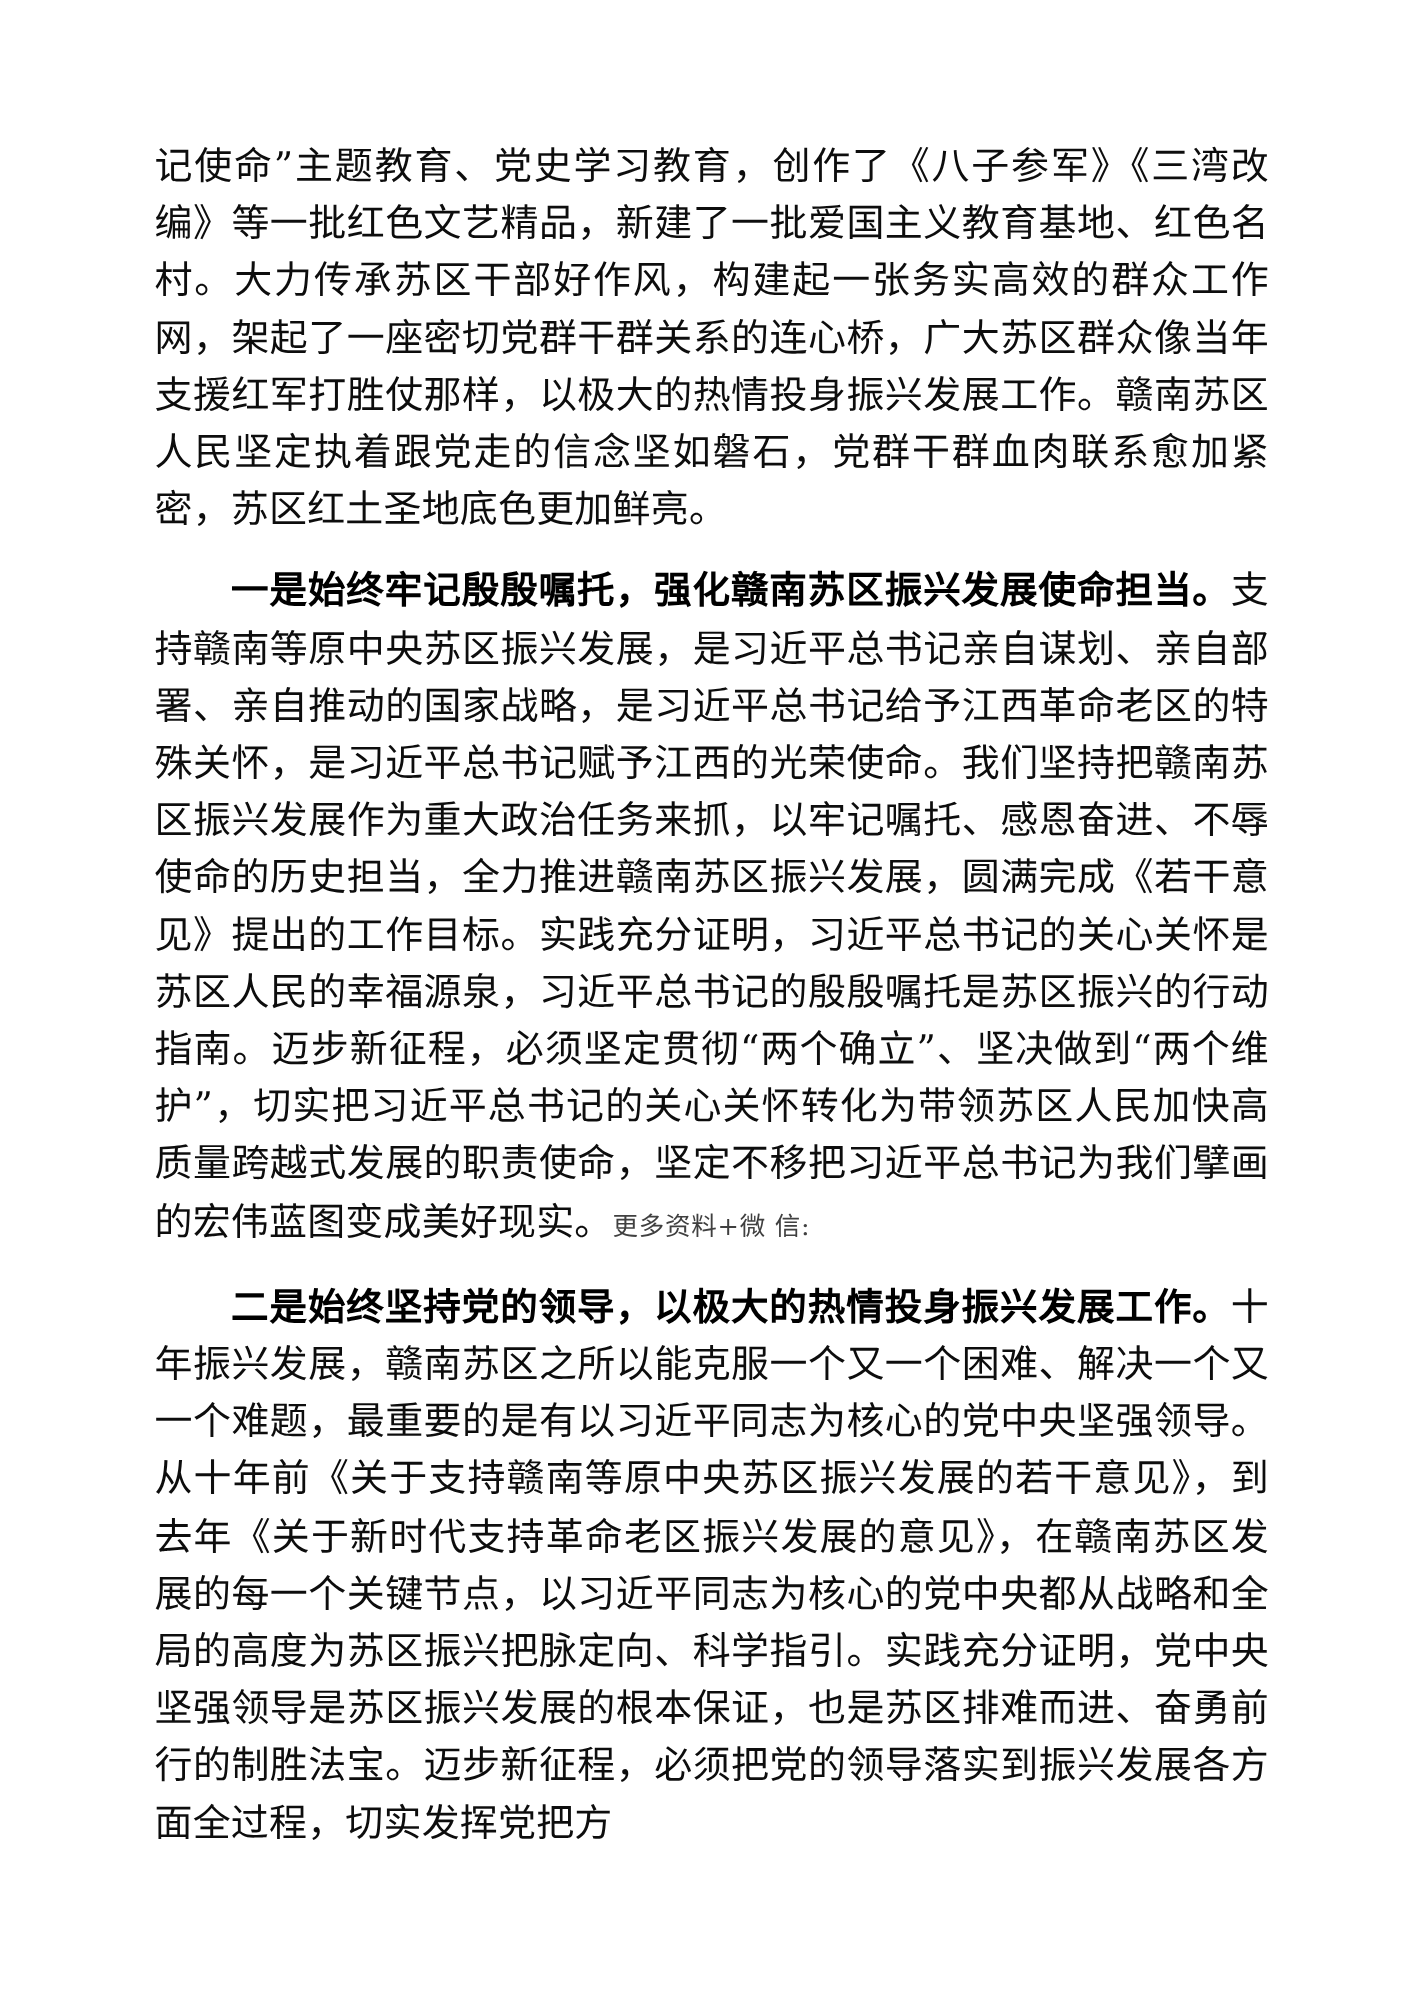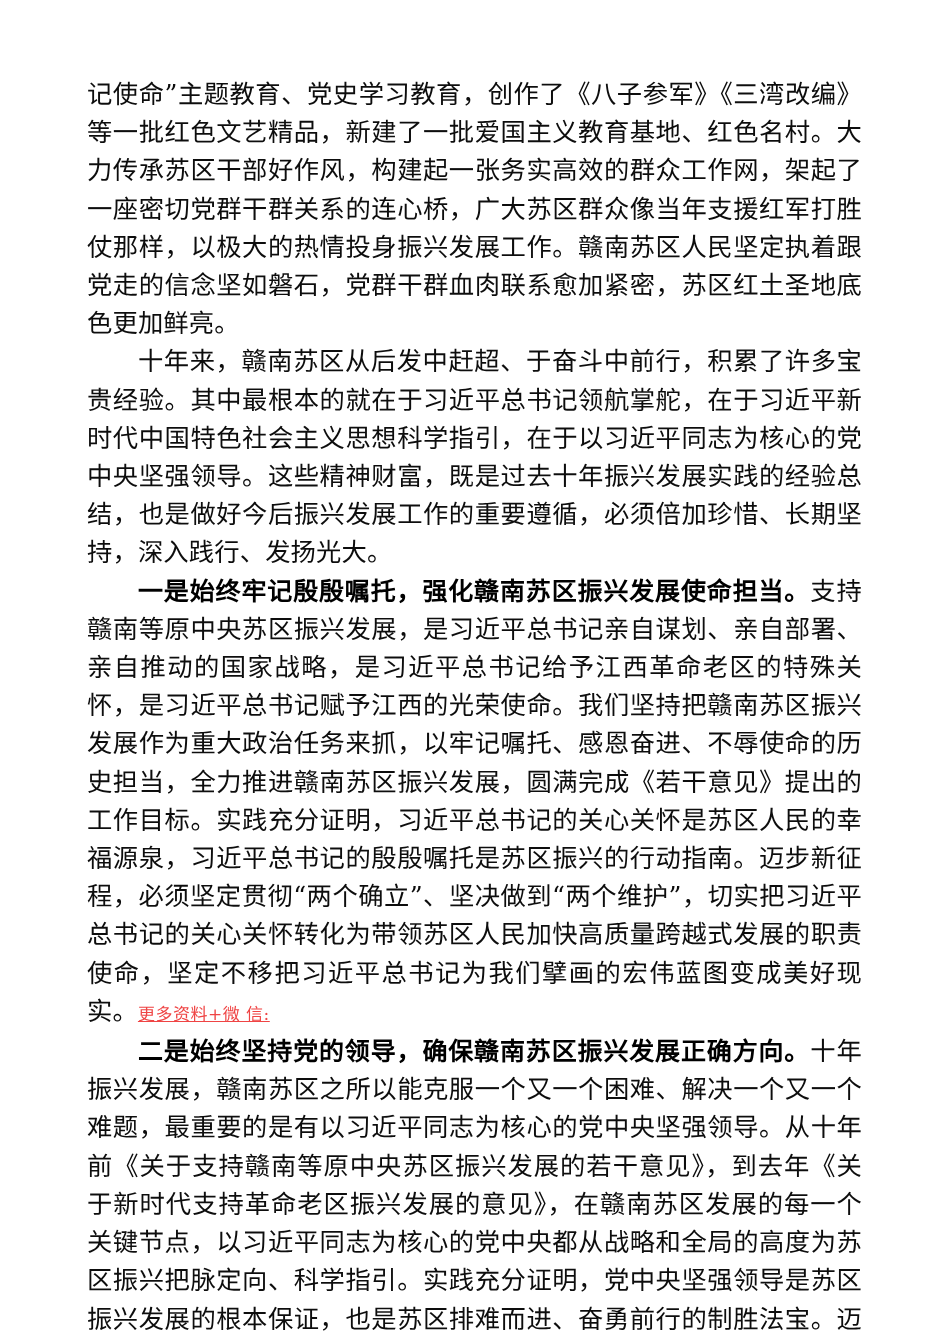--- a/index.html
+++ b/index.html
@@ -26,21 +26,21 @@
   }
 
   
   .para {
     font-family: "DejaVu Serif", "Liberation Serif", serif;
     font-size: 25.3px;
     line-height: 38.2px;
     color: #0d0d0d;
     text-align: justify;
     text-justify: inter-ideograph;
-    margin: 0;
+    margin: 16px;
     letter-spacing: 0.15px;
     text-indent: 51px;
     font-weight: 400;
     word-break: break-all;
   }
 
   
   .para.no-indent {
     text-indent: 0;
   }
@@ -56,36 +56,34 @@
   }
 
   .para.bold-para {
     line-height: 38.2px;
   }
 
   
   .watermark-note {
     font-family: "DejaVu Serif", "Liberation Serif", serif;
     font-size: 17px;
-    color: #ef4444;
+    color: #404040;
     font-weight: 400;
     letter-spacing: 0.5px;
     white-space: nowrap;
-    text-decoration: underline;
   }
 </style>
 </head>
 <body>
 
 <div class="page">
   <div class="page-body">
 
     <p class="para no-indent">记使命”主题教育、党史学习教育，创作了《八子参军》《三湾改编》等一批红色文艺精品，新建了一批爱国主义教育基地、红色名村。大力传承苏区干部好作风，构建起一张务实高效的群众工作网，架起了一座密切党群干群关系的连心桥，广大苏区群众像当年支援红军打胜仗那样，以极大的热情投身振兴发展工作。赣南苏区人民坚定执着跟党走的信念坚如磐石，党群干群血肉联系愈加紧密，苏区红土圣地底色更加鲜亮。</p>
 
 
-    <p class="para">十年来，赣南苏区从后发中赶超、于奋斗中前行，积累了许多宝贵经验。其中最根本的就在于习近平总书记领航掌舵，在于习近平新时代中国特色社会主义思想科学指引，在于以习近平同志为核心的党中央坚强领导。这些精神财富，既是过去十年振兴发展实践的经验总结，也是做好今后振兴发展工作的重要遵循，必须倍加珍惜、长期坚持，深入践行、发扬光大。</p>
 
     <p class="para"><span class="bold-lead">一是始终牢记殷殷嘱托，强化赣南苏区振兴发展使命担当。</span><span>支持赣南等原中央苏区振兴发展，是习近平总书记亲自谋划、亲自部署、亲自推动的国家战略，是习近平总书记给予江西革命老区的特殊关怀，是习近平总书记赋予江西的光荣使命。我们坚持把赣南苏区振兴发展作为重大政治任务来抓，以牢记嘱托、感恩奋进、不辱使命的历史担当，全力推进赣南苏区振兴发展，圆满完成《若干意见》提出的工作目标。实践充分证明，习近平总书记的关心关怀是苏区人民的幸福源泉，习近平总书记的殷殷嘱托是苏区振兴的行动指南。迈步新征程，必须坚定贯彻“两个确立”、坚决做到“两个维护”，切实把习近平总书记的关心关怀转化为带领苏区人民加快高质量跨越式发展的职责使命，坚定不移把习近平总书记为我们擘画的宏伟蓝图变成美好现实。</span><span class="watermark-note">更多资料+微 信:</span></p>
 
-    <p class="para"><span class="bold-lead">二是始终坚持党的领导，确保赣南苏区振兴发展正确方向。</span><span>十年振兴发展，赣南苏区之所以能克服一个又一个困难、解决一个又一个难题，最重要的是有以习近平同志为核心的党中央坚强领导。从十年前《关于支持赣南等原中央苏区振兴发展的若干意见》，到去年《关于新时代支持革命老区振兴发展的意见》，在赣南苏区发展的每一个关键节点，以习近平同志为核心的党中央都从战略和全局的高度为苏区振兴把脉定向、科学指引。实践充分证明，党中央坚强领导是苏区振兴发展的根本保证，也是苏区排难而进、奋勇前行的制胜法宝。迈步新征程，必须把党的领导落实到振兴发展各方面全过程，切实发挥党把方</span></p>
+    <p class="para"><span class="bold-lead">二是始终坚持党的领导，以极大的热情投身振兴发展工作。</span><span>十年振兴发展，赣南苏区之所以能克服一个又一个困难、解决一个又一个难题，最重要的是有以习近平同志为核心的党中央坚强领导。从十年前《关于支持赣南等原中央苏区振兴发展的若干意见》，到去年《关于新时代支持革命老区振兴发展的意见》，在赣南苏区发展的每一个关键节点，以习近平同志为核心的党中央都从战略和全局的高度为苏区振兴把脉定向、科学指引。实践充分证明，党中央坚强领导是苏区振兴发展的根本保证，也是苏区排难而进、奋勇前行的制胜法宝。迈步新征程，必须把党的领导落实到振兴发展各方面全过程，切实发挥党把方</span></p>
 
   </div>
 </div>
 
 </body></html>

